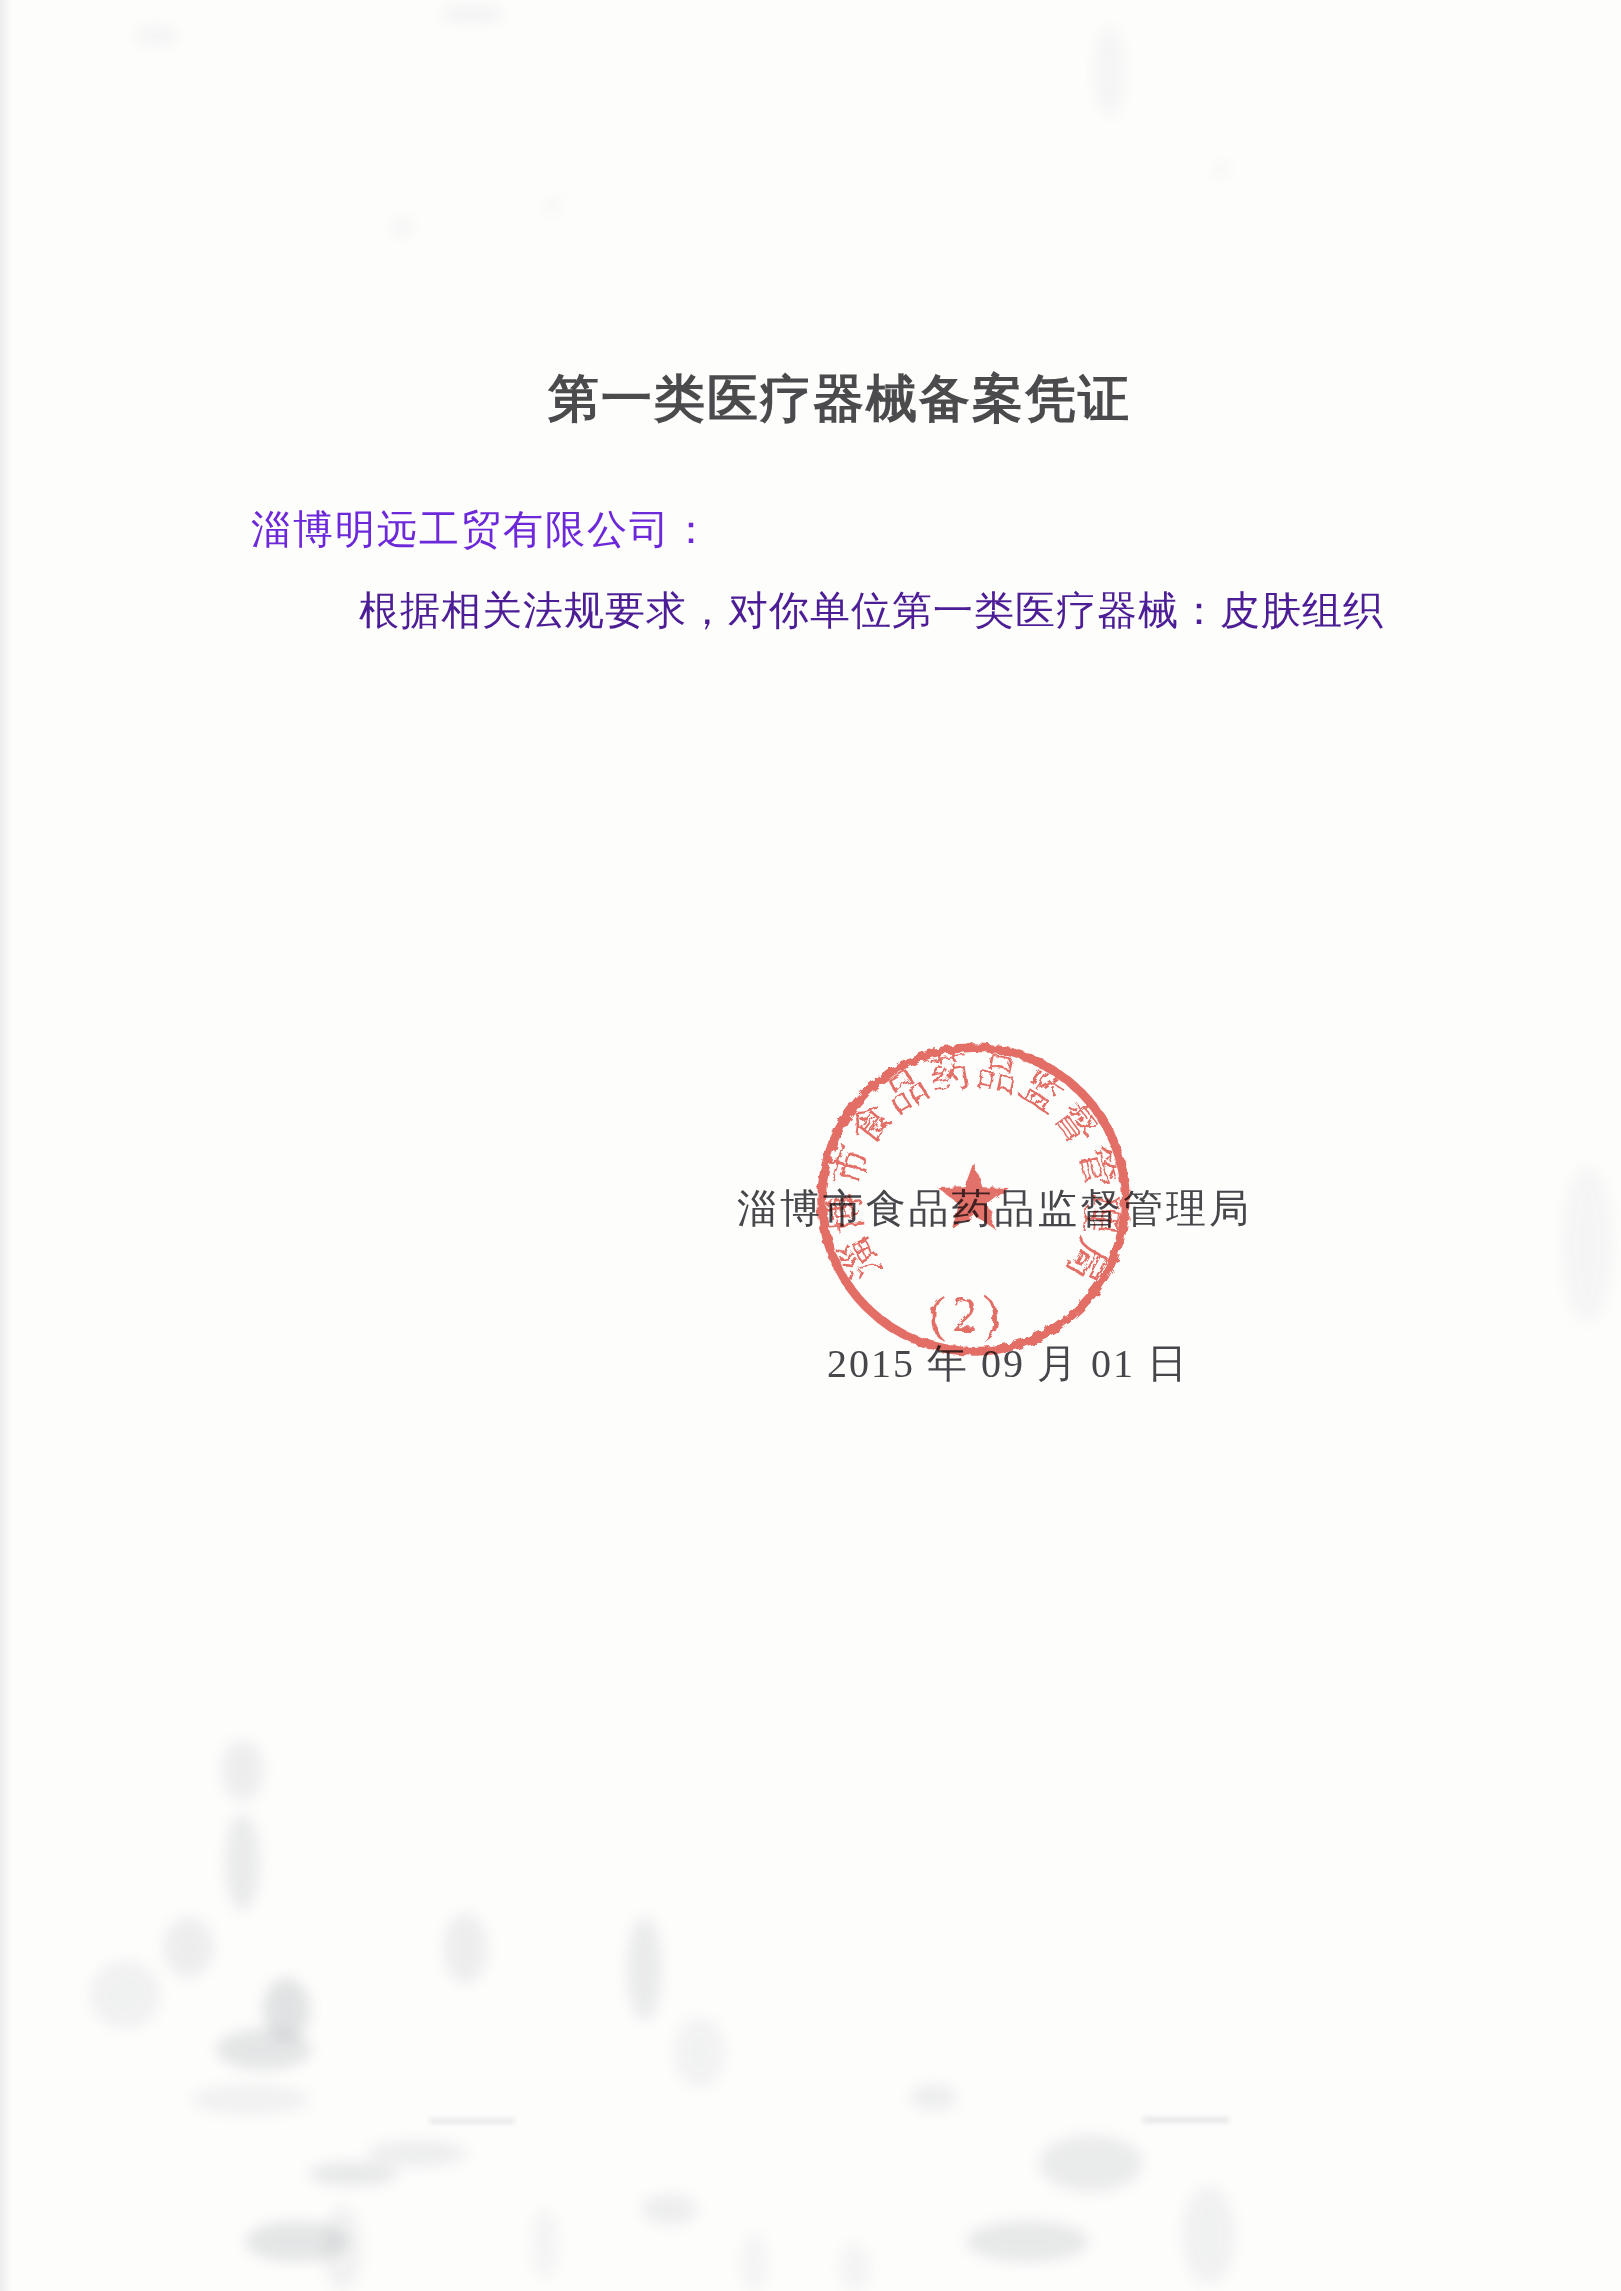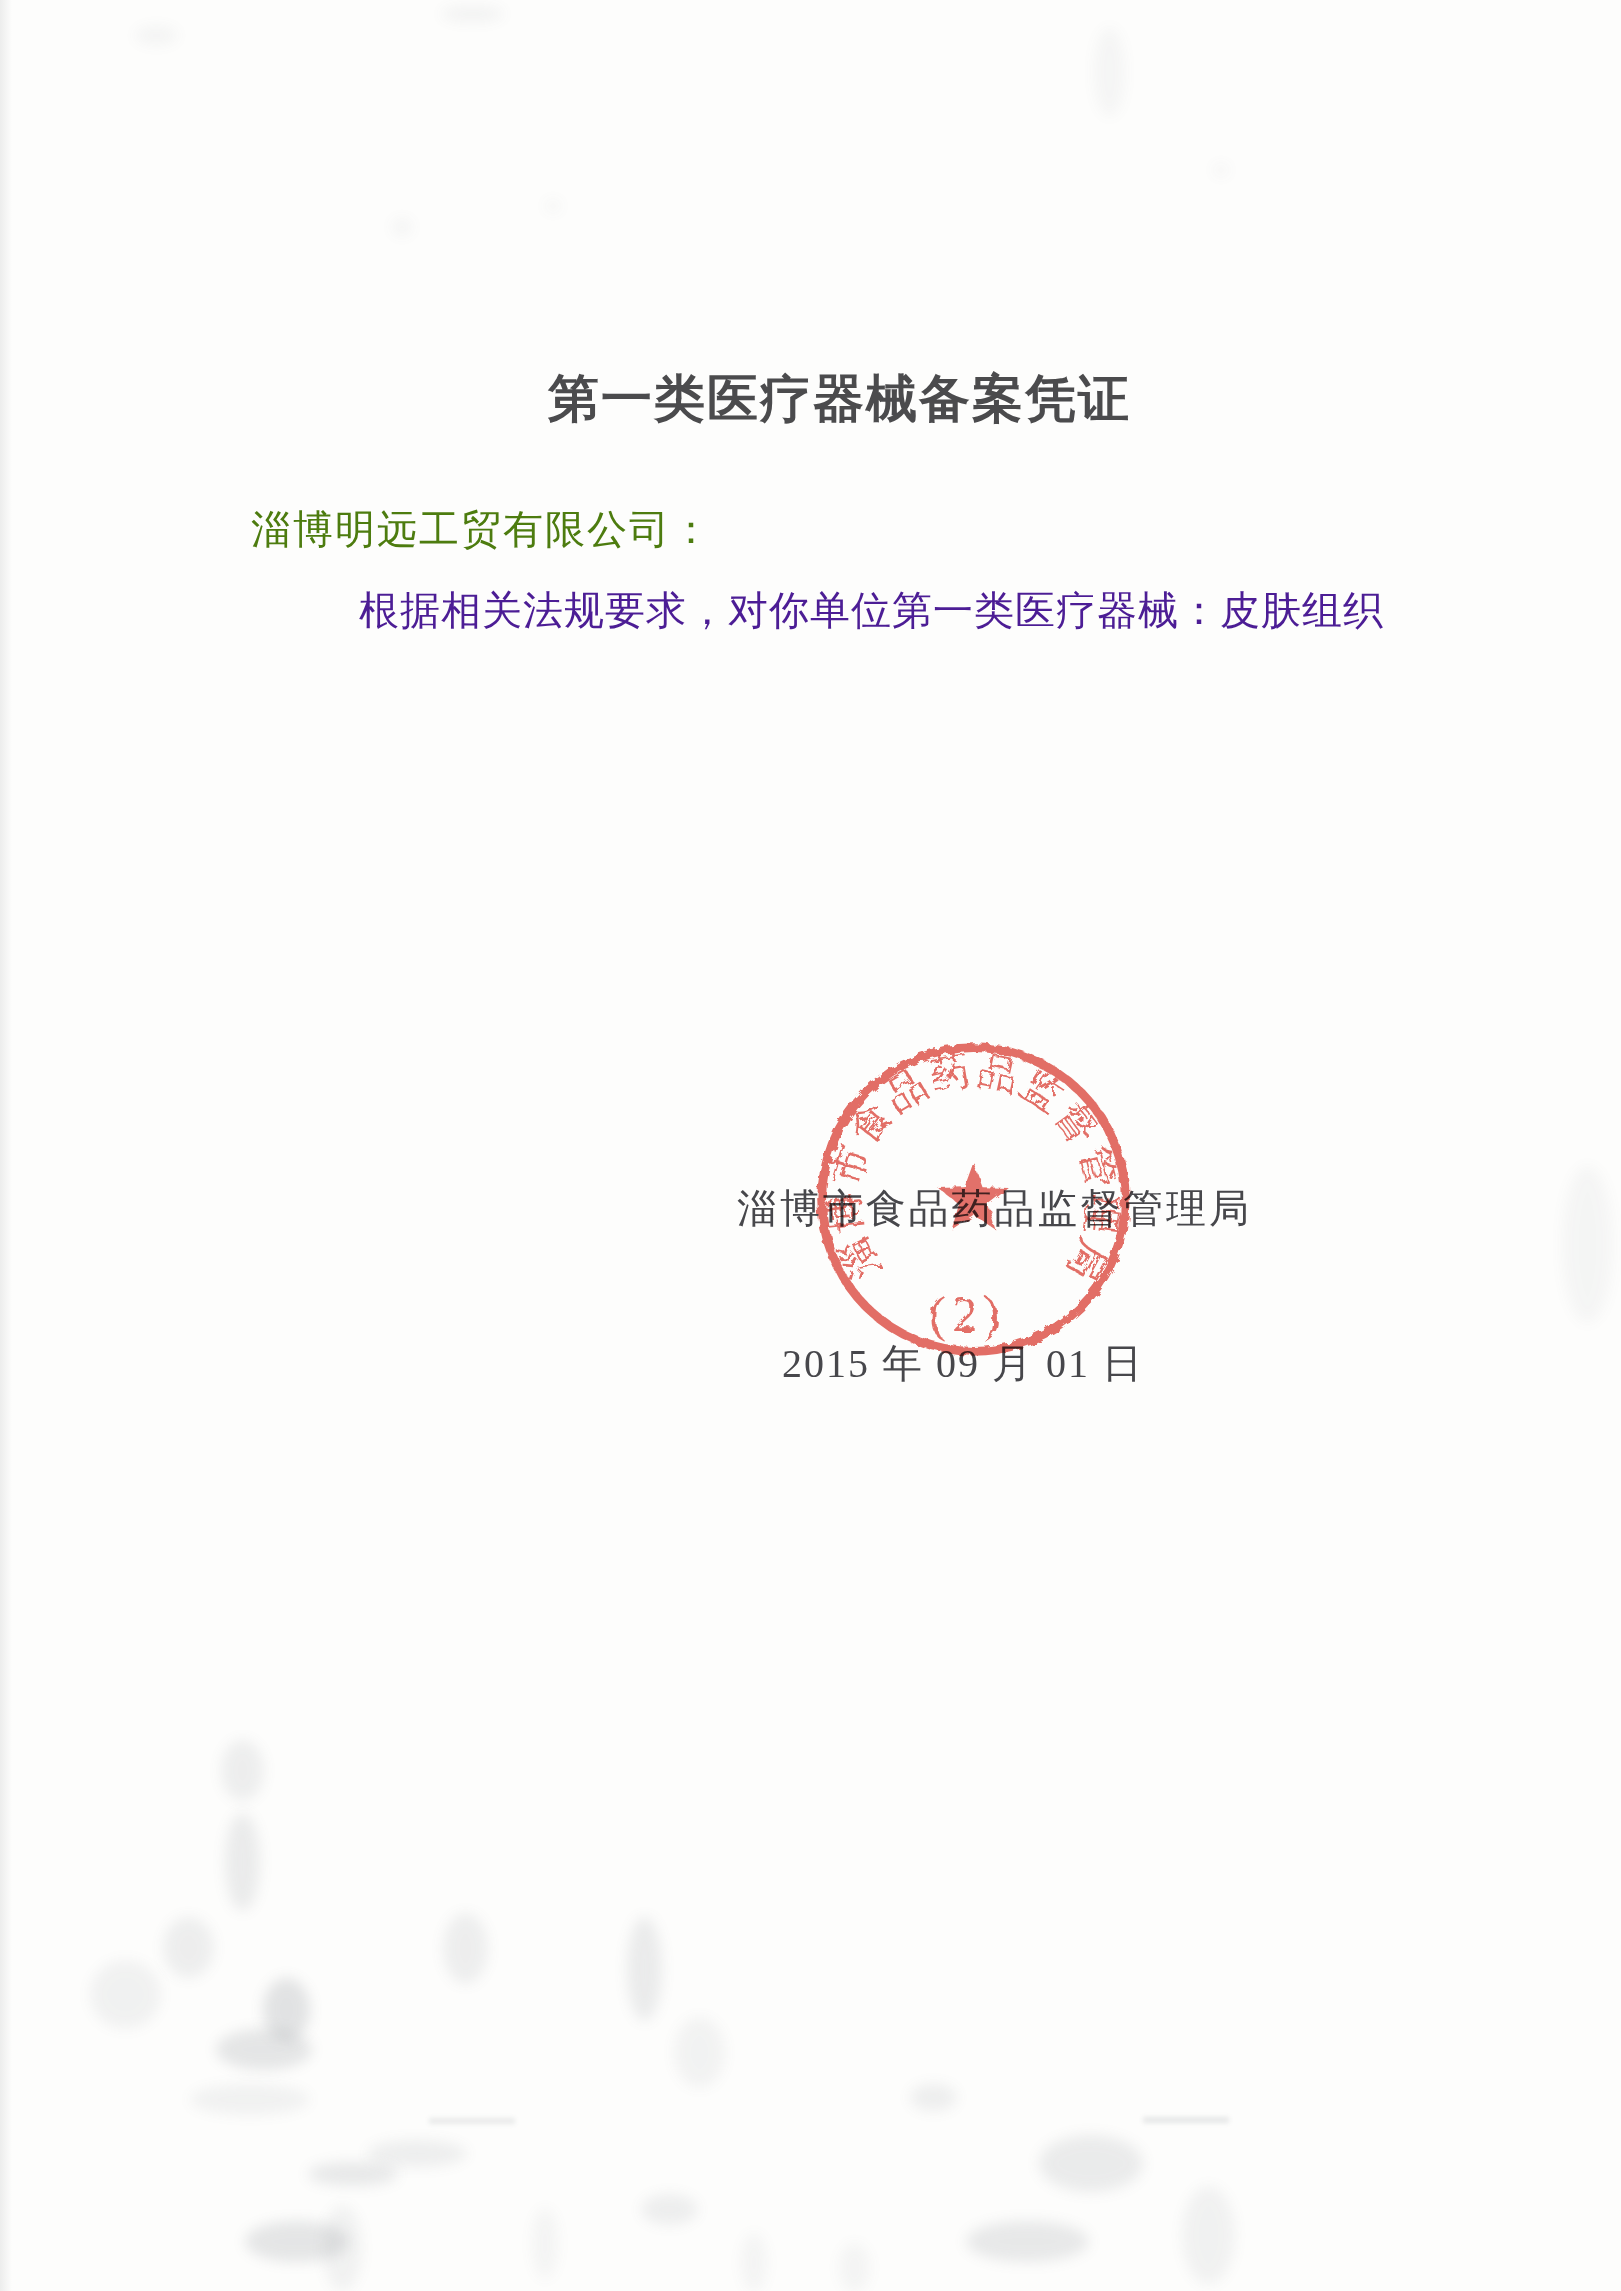--- a/index.html
+++ b/index.html
@@ -26,41 +26,41 @@
     font-weight:700;
     font-size:51px;
     letter-spacing:2px;
     color:#4b4b4d;
     padding-left:29px;
   }
   .salutation{
     position:absolute;left:251px;top:502px;
     font-size:40px;
     letter-spacing:2px;
-    color:#4d7c0f;
+    color:#6d28d9;
     font-weight:400;
   }
   .body-block{
     position:absolute;left:251px;top:567px;width:1137px;
     font-size:40px;
     line-height:88px;
     letter-spacing:1px;
     color:#4c1d95;
   }
   .body-line{white-space:nowrap;}
   .body-line.indent{text-indent:108px;}
   .issuer-line{
     position:absolute;left:737px;top:1181px;
     font-size:40px;
     letter-spacing:2.9px;
     color:#47474b;
     z-index:2;
   }
   .date-line{
-    position:absolute;left:782px;top:1336px;
+    position:absolute;left:827px;top:1336px;
     font-size:40px;
     letter-spacing:2px;
     color:#47474b;
     z-index:2;
     font-family:Liberation Serif, serif;
   }
   .stamp{
     position:absolute;left:807px;top:1033px;
     width:333px;height:333px;
     z-index:3;

